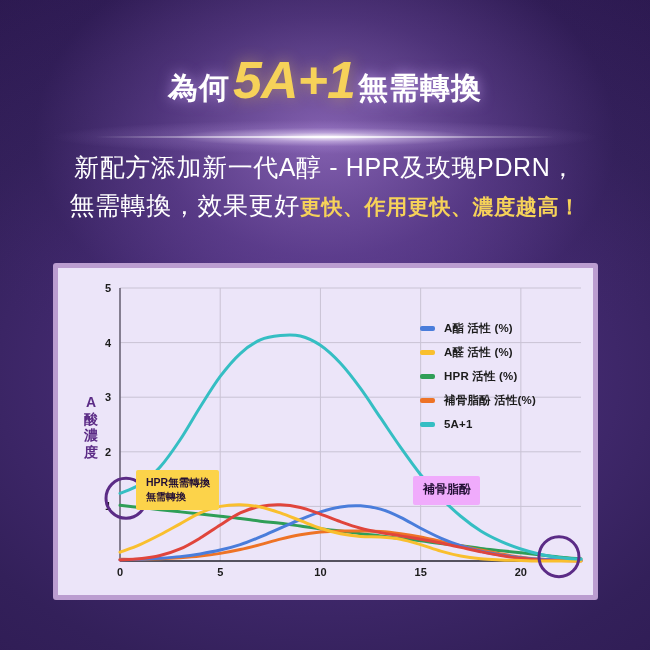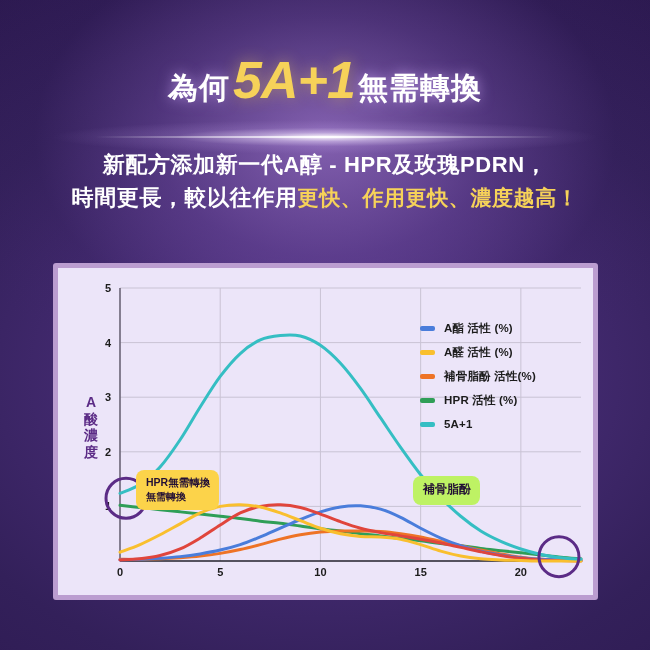--- a/index.html
+++ b/index.html
@@ -78,22 +78,22 @@
     position: absolute;
     left: 0;
     top: 148px;
     width: 650px;
     text-align: center;
     line-height: 1.52;
     white-space: nowrap;
   }
   .subtitle .st-row { display: block; }
   .sub-white {
-    font-size: 22px;
-    font-weight: bold;
+    font-size: 25px;
+    font-weight: normal;
     color: #ffffff;
     letter-spacing: 0.6px;
   }
   .sub-gold {
     font-size: 21px;
     font-weight: bold;
     color: #f6d259;
     letter-spacing: 0.6px;
   }
 
@@ -142,32 +142,32 @@
     white-space: nowrap;
     letter-spacing: 0.2px;
   }
 
   
   .callout {
     position: absolute;
     background: #fcd council;
     background: #fcd34a;
     padding: 6px 9px 7px 10px;
-    border-radius: 8px;
+    border-radius: 2px;
     line-height: 1.32;
   }
   #callout-hpr {
     left: 78px;
     top: 202px;
     background: #fcd34a;
   }
   #callout-bak {
     left: 355px;
     top: 208px;
-    background: #bef264;
+    background: #f0abfc;
   }
   .callout-title {
     display: block;
     font-size: 10.5px;
     font-weight: bold;
     color: #231035;
     white-space: nowrap;
   }
   .callout-sub {
     display: block;
@@ -199,21 +199,21 @@
 
 <div id="poster">
 
   <div class="glow-bar"></div>
   <div class="glow-line"></div>
 
   <div class="headline"><span class="hl-plain">為何</span><span class="hl-accent">5A+1</span><span class="hl-plain">無需轉換</span></div>
 
   <div class="subtitle">
     <span class="st-row"><span class="sub-white">新配方添加新一代A醇 - HPR及玫瑰PDRN，</span></span>
-    <span class="st-row"><span class="sub-white">時間更長，較以往作用</span><span class="sub-gold">更快、作用更快、濃度越高！</span></span>
+    <span class="st-row"><span class="sub-white">無需轉換，效果更好</span><span class="sub-gold">更快、作用更快、濃度越高！</span></span>
   </div>
 
   <div id="chart-panel">
 
     <svg id="chart-svg" width="535" height="327" viewBox="0 0 535 327">
       <g id="grid-group">
           <line x1="62" y1="238.4" x2="523" y2="238.4" stroke="#c9c3d4" stroke-width="1"></line>
           <line x1="62" y1="183.8" x2="523" y2="183.8" stroke="#c9c3d4" stroke-width="1"></line>
           <line x1="62" y1="129.20000000000002" x2="523" y2="129.20000000000002" stroke="#c9c3d4" stroke-width="1"></line>
           <line x1="62" y1="74.6" x2="523" y2="74.6" stroke="#c9c3d4" stroke-width="1"></line>
@@ -263,26 +263,26 @@
     <div id="legend">
         <div class="legend-row">
           <span class="legend-swatch" style="background: rgb(74, 125, 219);"></span>
           <span class="legend-label">A酯 活性 (%)</span>
         </div>
         <div class="legend-row">
           <span class="legend-swatch" style="background: rgb(249, 191, 46);"></span>
           <span class="legend-label">A醛 活性 (%)</span>
         </div>
         <div class="legend-row">
+          <span class="legend-swatch" style="background: rgb(47, 158, 87);"></span>
+          <span class="legend-label">HPR 活性 (%)</span>
+        </div>
+        <div class="legend-row">
           <span class="legend-swatch" style="background: rgb(238, 115, 38);"></span>
           <span class="legend-label">補骨脂酚 活性(%)</span>
-        </div>
-        <div class="legend-row">
-          <span class="legend-swatch" style="background: rgb(47, 158, 87);"></span>
-          <span class="legend-label">HPR 活性 (%)</span>
         </div>
         <div class="legend-row">
           <span class="legend-swatch" style="background: rgb(53, 190, 195);"></span>
           <span class="legend-label">5A+1</span>
         </div>
       </div>
 
     <div class="callout" id="callout-hpr">
       <span class="callout-title">HPR無需轉換</span>
       <span class="callout-sub">無需轉換</span>

